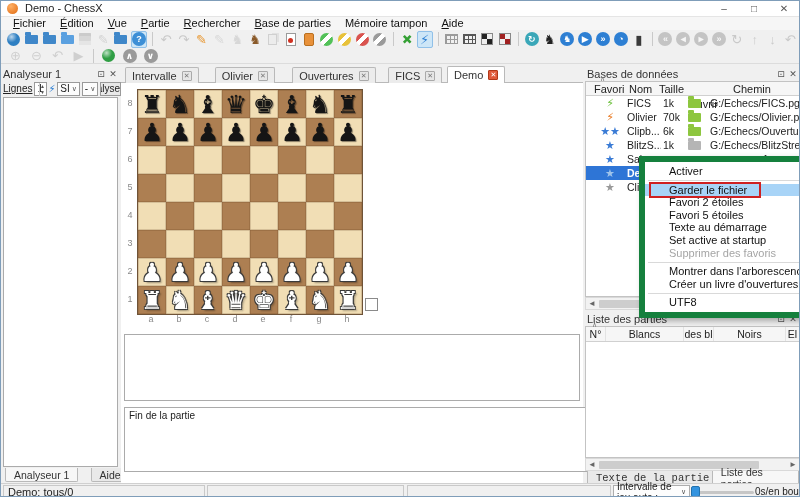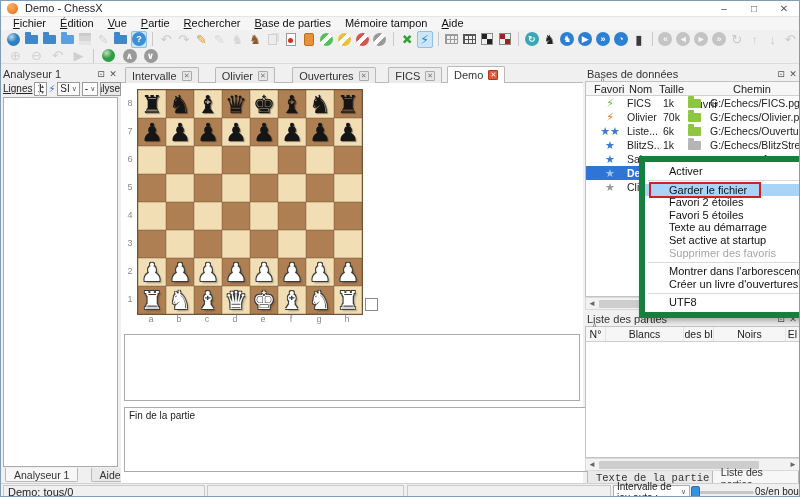--- a/index.html
+++ b/index.html
@@ -459,21 +459,21 @@
         </div>
         <div class="db-row" style="top: 14px;">
           <span class="abs" style="left: 6px; top: 0px; width: 36px; height: 14px; line-height: 14px; text-align: center;"><span class="bolt" style="color: rgb(232, 120, 32);">⚡</span></span>
           <span class="abs" style="left: 41px; top: 0px; width: 34px; line-height: 14px; overflow: hidden; white-space: nowrap;">Olivier</span>
           <span class="abs" style="left: 77px; top: 0px; line-height: 14px;">70k</span>
           <span class="fold" style="position: absolute; left: 102px; top: 3px; background: rgb(141, 198, 63);"></span>
           <span class="abs" style="left: 124px; top: 0px; line-height: 14px; white-space: nowrap;">G:/Echecs/Olivier.pgn</span>
         </div>
         <div class="db-row" style="top: 28px;">
           <span class="abs" style="left: 6px; top: 0px; width: 36px; height: 14px; line-height: 14px; text-align: center;"><span class="star" style="color: rgb(58, 123, 213);">★</span><span class="star" style="color: rgb(58, 123, 213);">★</span></span>
-          <span class="abs" style="left: 41px; top: 0px; width: 34px; line-height: 14px; overflow: hidden; white-space: nowrap;">Liste...</span>
+          <span class="abs" style="left: 41px; top: 0px; width: 34px; line-height: 14px; overflow: hidden; white-space: nowrap;">Clipb...</span>
           <span class="abs" style="left: 77px; top: 0px; line-height: 14px;">6k</span>
           <span class="fold" style="position: absolute; left: 102px; top: 3px; background: rgb(141, 198, 63);"></span>
           <span class="abs" style="left: 124px; top: 0px; line-height: 14px; white-space: nowrap;">G:/Echecs/Ouvertures.pgn</span>
         </div>
         <div class="db-row" style="top: 42px;">
           <span class="abs" style="left: 6px; top: 0px; width: 36px; height: 14px; line-height: 14px; text-align: center;"><span class="star" style="color: rgb(58, 123, 213);">★</span></span>
           <span class="abs" style="left: 41px; top: 0px; width: 34px; line-height: 14px; overflow: hidden; white-space: nowrap;">BlitzS...</span>
           <span class="abs" style="left: 77px; top: 0px; line-height: 14px;">1k</span>
           <span class="fold" style="position: absolute; left: 102px; top: 3px; background: rgb(181, 181, 181);"></span>
           <span class="abs" style="left: 124px; top: 0px; line-height: 14px; white-space: nowrap;">G:/Echecs/BlitzStream.pgn</span>

